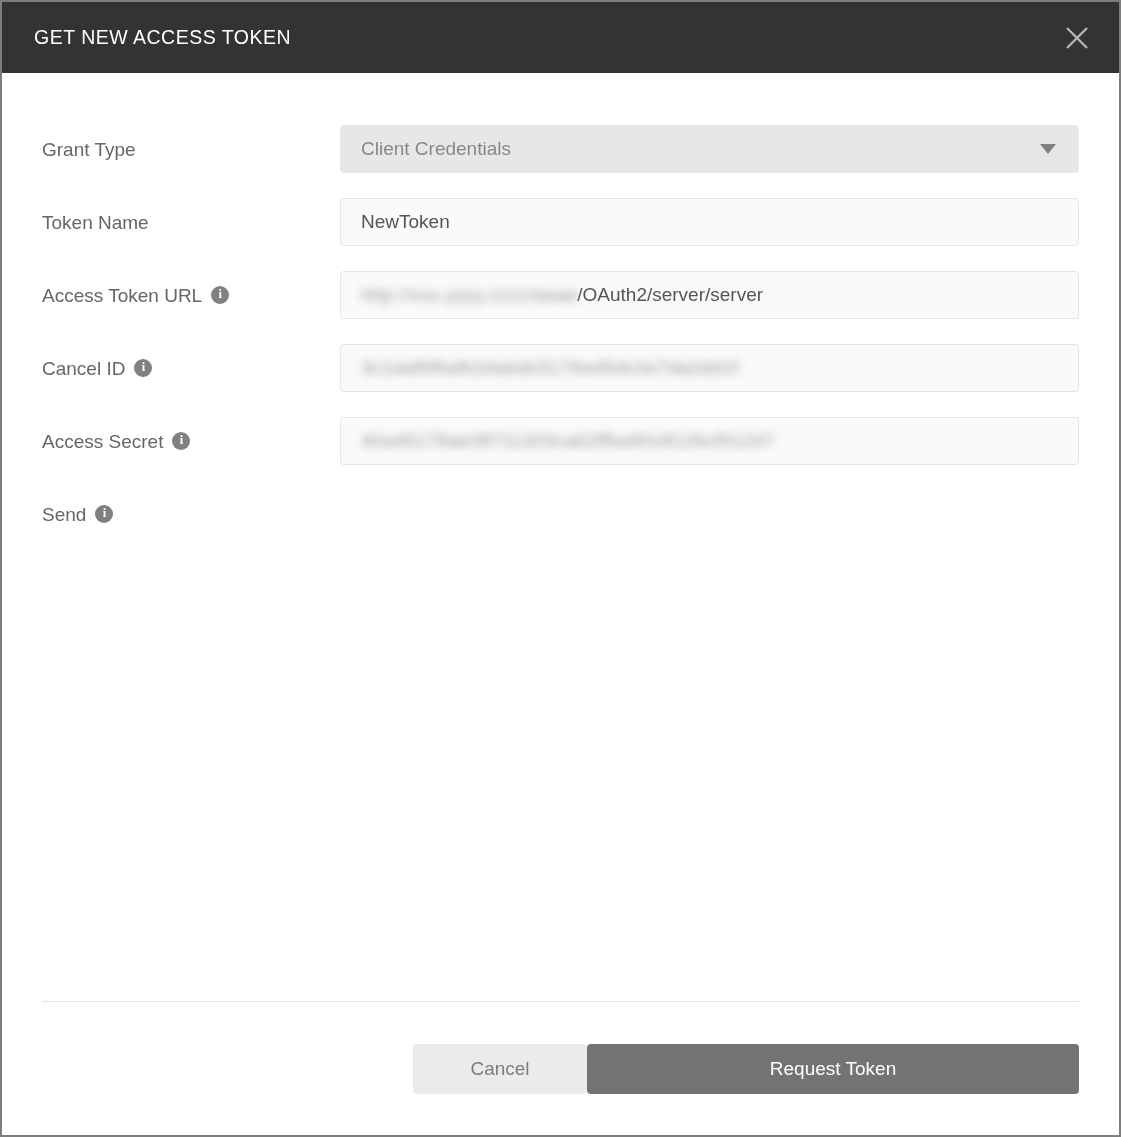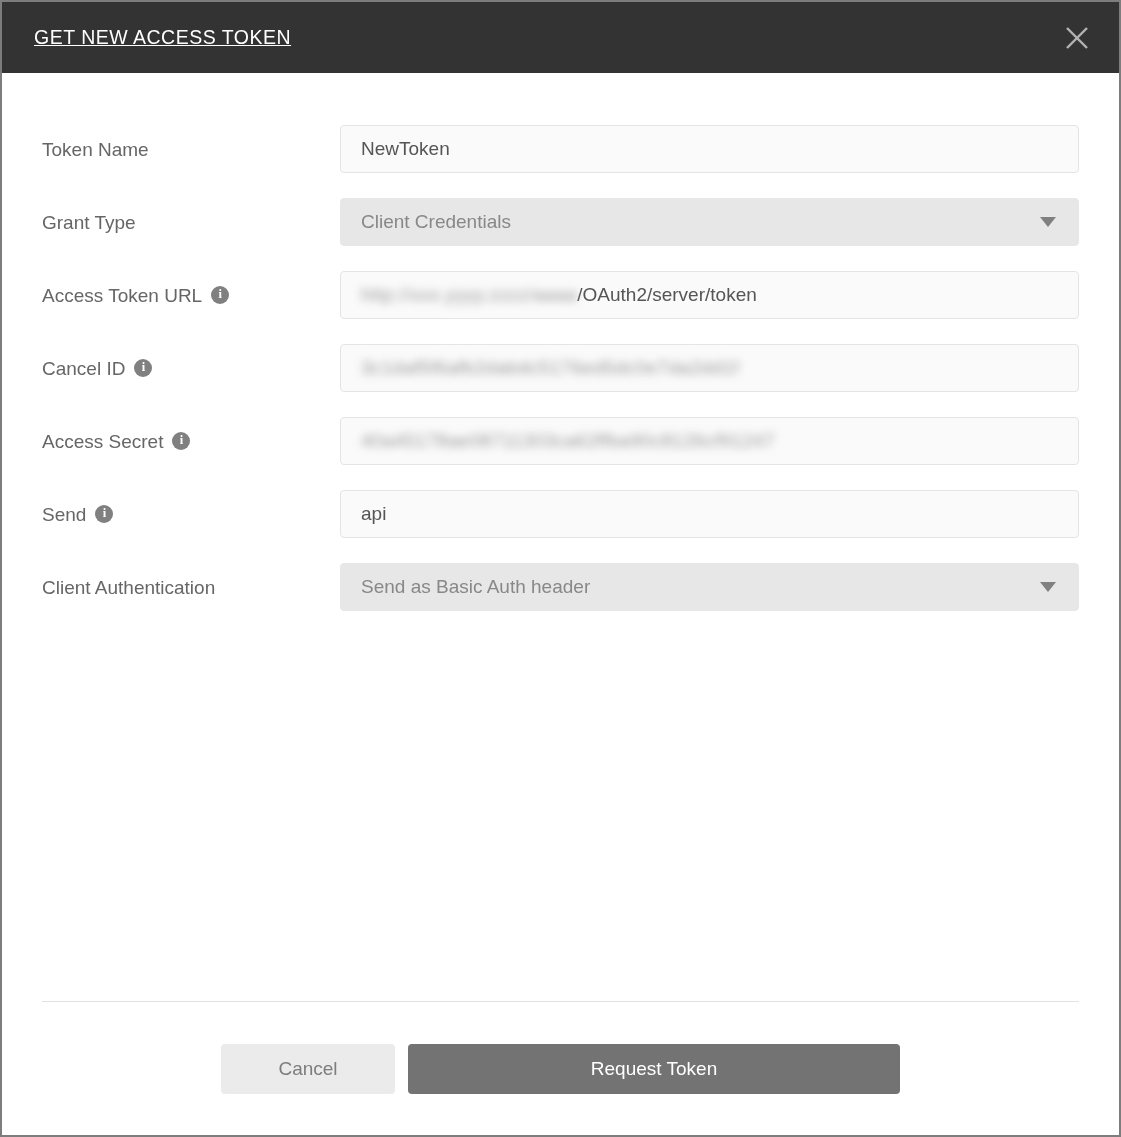--- a/index.html
+++ b/index.html
@@ -32,21 +32,20 @@
     align-items: center;
     justify-content: space-between;
     padding: 0 22px 0 32px;
   }
   .dialog-title {
     color: #ffffff;
     font-size: 19.5px;
     letter-spacing: 0.5px;
     font-weight: 400;
     white-space: nowrap;
-    text-decoration: underline;
   }
   .close-button {
     width: 40px; height: 40px;
     display: flex; align-items: center; justify-content: center;
     cursor: pointer;
   }
   .close-button svg { display: block; }
 
   
   .dialog-body {
@@ -138,22 +137,21 @@
     flex: 0 0 auto;
     padding: 0 40px 41px 40px;
   }
   .footer-divider {
     height: 1px;
     background: #e2e2e2;
     margin-bottom: 42px;
   }
   .footer-buttons {
     display: flex;
-    justify-content: center;
-    gap: 13px;
+    justify-content: flex-end;
   }
   .btn {
     height: 50px;
     border: none;
     border-radius: 4px;
     font-family: "Liberation Sans", sans-serif;
     font-size: 19px;
     cursor: pointer;
     display: inline-flex;
     align-items: center;
@@ -182,46 +180,46 @@
         <line x1="3" y1="3" x2="23" y2="23" stroke="#b3b3b3" stroke-width="2.4" stroke-linecap="butt"></line>
         <line x1="23" y1="3" x2="3" y2="23" stroke="#b3b3b3" stroke-width="2.4" stroke-linecap="butt"></line>
       </svg>
     </div>
   </div>
 
   <div class="dialog-body">
 
     <div class="form-row">
       <div class="form-label">
-        <span>Token Name</span>
-      </div>
-      <div class="field text">
-        <span>NewToken</span>
-      </div>
-    </div>
-
-    <div class="form-row">
-      <div class="form-label">
         <span>Grant Type</span>
       </div>
       <div class="field select">
         <span>Client Credentials</span>
         <span class="caret"></span>
       </div>
     </div>
 
     <div class="form-row">
       <div class="form-label">
+        <span>Token Name</span>
+      </div>
+      <div class="field text">
+        <span>NewToken</span>
+      </div>
+    </div>
+
+    <div class="form-row">
+      <div class="form-label">
         <span>Access Token URL</span>
         <span class="info-icon">i</span>
       </div>
       <div class="field text">
         <span class="url-value">
           <span class="redacted">http://xxx.yyyy.zzzz/aaaa</span>
-            <span class="visible">/OAuth2/server/token</span>
+            <span class="visible">/OAuth2/server/server</span>
         </span>
       </div>
     </div>
 
     <div class="form-row">
       <div class="form-label">
         <span>Cancel ID</span>
         <span class="info-icon">i</span>
       </div>
       <div class="field text">
@@ -237,34 +235,22 @@
       <div class="field text">
         <span class="redacted">40a45178ae08711303ca62ffba90c8126cf91247</span>
       </div>
     </div>
 
     <div class="form-row">
       <div class="form-label">
         <span>Send</span>
         <span class="info-icon">i</span>
       </div>
-      <div class="field text">
-        <span>api</span>
-      </div>
-    </div>
-
-    <div class="form-row">
-      <div class="form-label">
-        <span>Client Authentication</span>
-      </div>
-      <div class="field select">
-        <span>Send as Basic Auth header</span>
-        <span class="caret"></span>
-      </div>
-    </div>
+    </div>
+
 
   </div>
 
   <div class="dialog-footer">
     <div class="footer-divider"></div>
     <div class="footer-buttons">
       <button class="btn btn-cancel">Cancel</button>
       <button class="btn btn-primary">Request Token</button>
     </div>
   </div>

